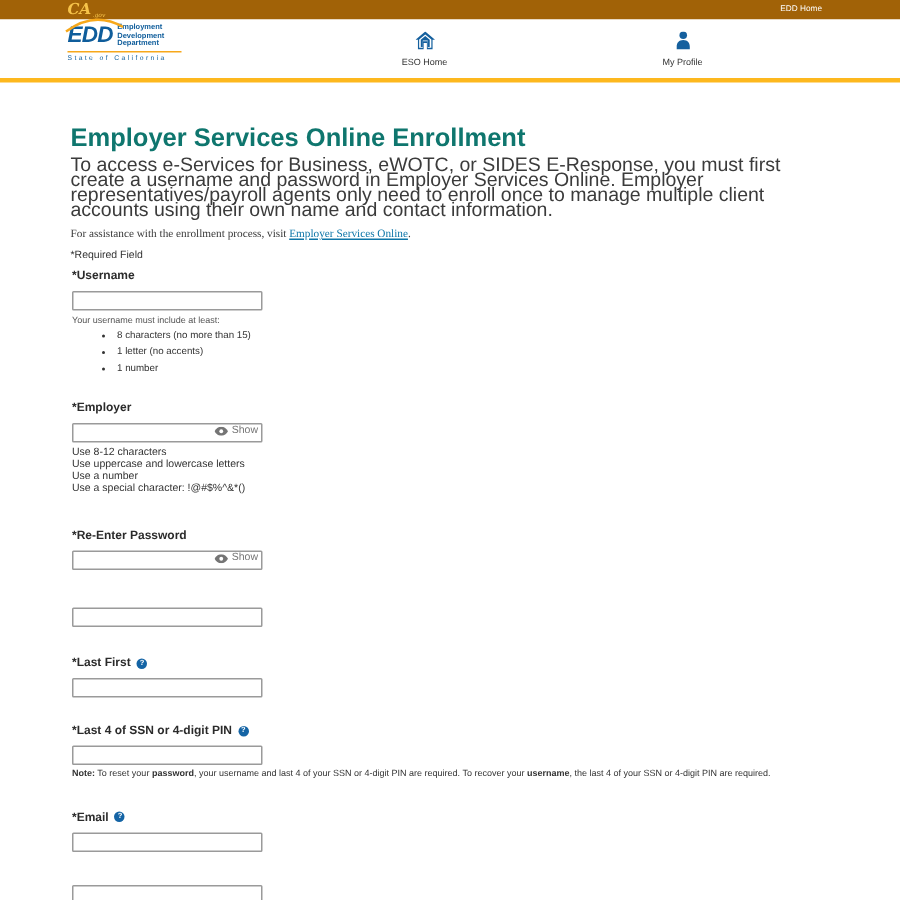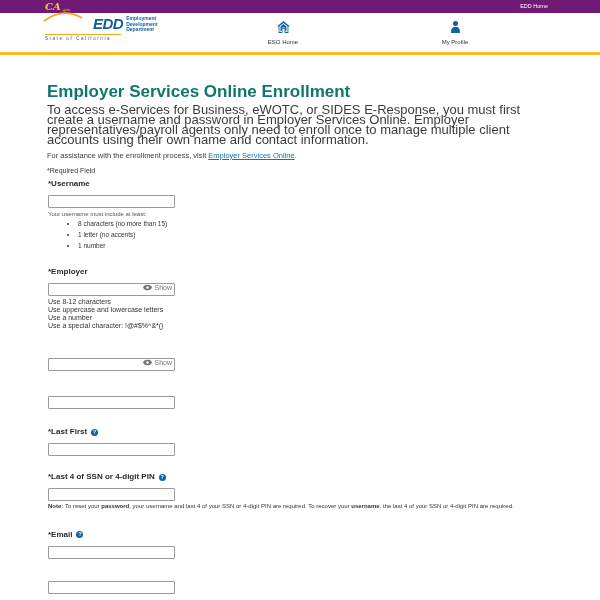--- a/index.html
+++ b/index.html
@@ -1,53 +1,53 @@
 <!DOCTYPE html>
 <html><head>
 <meta charset="utf-8">
 <style>
   * { box-sizing: border-box; }
   html, body { margin:0; padding:0; width:600px; height:600px; overflow:hidden;
                background:#fff; font-family:"Liberation Sans", sans-serif; color:#333; }
 
   
-  .topbar { position:relative; height:13px; background:#701a75; }
+  .topbar { position:relative; height:13px; background:#a16207; }
   .ca-logo { position:absolute; left:45px; top:0; height:13px; display:flex; align-items:flex-end; cursor:pointer; }
   .ca-logo .ca { font-family:"DejaVu Serif", serif; font-style:italic; font-weight:bold;
                  font-size:10px; line-height:12px; color:#f6c34a; }
   .ca-logo .gov { font-family:"DejaVu Serif", serif; font-style:italic; font-size:4px;
                   color:#f6c34a; margin-left:1px; line-height:6px; }
   .topbar-link { position:absolute; right:52px; top:3px; font-size:5.5px; color:#ffffff; cursor:pointer; }
 
   
   .header { position:relative; height:39px; background:#fff; }
   .edd-logo { position:absolute; left:45px; top:3px; width:76px; cursor:pointer; }
   .edd-row { display:flex; align-items:center; position:relative; }
   .edd-word { font-size:15px; font-weight:bold; font-style:italic; color:#0f5d9b;
-              line-height:16px; letter-spacing:-0.5px;margin-left:48px; }
+              line-height:16px; letter-spacing:-0.5px; }
   .edd-swoosh { position:absolute; left:-3px; top:-4px; }
   .edd-lines { margin-left:3px; display:flex; flex-direction:column; }
   .edd-lines span { font-size:5px; font-weight:bold; color:#0f5d9b; line-height:5.5px; }
   .edd-underline { height:1px; background:#f7a81b; margin-top:1px; width:76px; }
   .edd-state { font-size:4.5px; letter-spacing:1.6px; color:#0f5d9b; margin-top:1.5px; white-space:nowrap; }
 
   .nav-item { position:absolute; top:7px; width:70px; display:flex; flex-direction:column;
               align-items:center; cursor:pointer; }
   .nav-eso { left:248px; }
   .nav-profile { left:420px; }
   .nav-item .icon { height:13px; display:flex; align-items:flex-end; }
   .nav-item .nav-label { font-size:6px; color:#333; margin-top:6px; }
 
   .goldline { height:3px; background:#fdb81e; }
 
   
   .content { padding:28px 47px 0 47px; }
   h1 { margin:0; font-size:17px; line-height:18px; font-weight:bold; color:#0f766e; }
   .intro { margin:4px 0 0 0; font-size:13px; line-height:10px; color:#3b3b3b; }
-  .assist { margin:6px 0 0 0; font-size:7.5px; line-height:9px; color:#3b3b3b; }
+  .assist { margin:6px 0 0 0; font-size:7.5px; line-height:9px; color:#3b3b3b;font-family:Liberation Serif, serif; }
   .assist a { color:#0e76a8; text-decoration:underline; cursor:pointer; }
   .required { margin:7px 0 0 0; font-size:7px; line-height:7px; color:#333; }
 
   .field { margin:1px; }
   .field-label { display:flex; align-items:center; gap:4px; font-size:8px; line-height:8px;
                  font-weight:bold; color:#2b2b2b; }
   .help-icon { width:7px; height:7px; border-radius:50%; background:#1464a5; color:#fff;
                font-size:5px; line-height:7px; font-weight:bold; text-align:center;
                display:inline-block; cursor:pointer; flex:0 0 auto; }
   .input-group { position:relative; width:127px; margin-top:2px; }
@@ -163,20 +163,21 @@
     </div>
     <div class="pw-hints">
       <div>Use 8-12 characters</div>
       <div>Use uppercase and lowercase letters</div>
       <div>Use a number</div>
       <div>Use a special character: !@#$%^&amp;*()</div>
     </div>
   </div>
 
   <div class="field" id="f-repassword">
+    <div class="field-label">*Re-Enter Password</div>
     <div class="input-group">
       <input type="password" class="has-show" value="" style="">
       <button class="show-btn">
         <svg width="9" height="6" viewBox="0 0 12 8">
           <path d="M6 0 C3.4 0 1.2 1.6 0 4 c1.2 2.4 3.4 4 6 4 s4.8-1.6 6-4 C10.8 1.6 8.6 0 6 0 Z" fill="#757575"></path>
           <circle cx="6" cy="4" r="1.7" fill="#fff"></circle>
         </svg>
         <span>Show</span>
       </button>
     </div>

